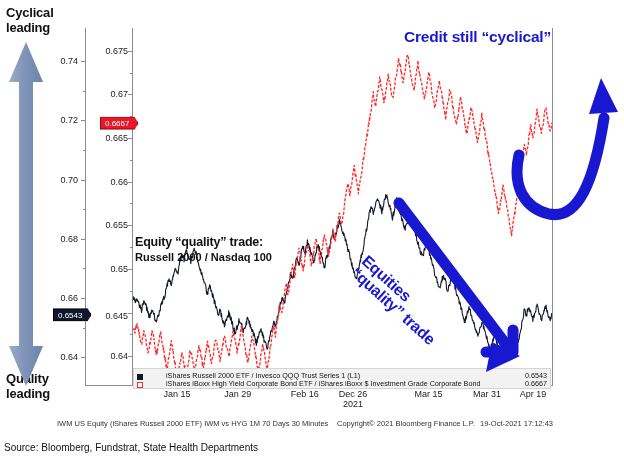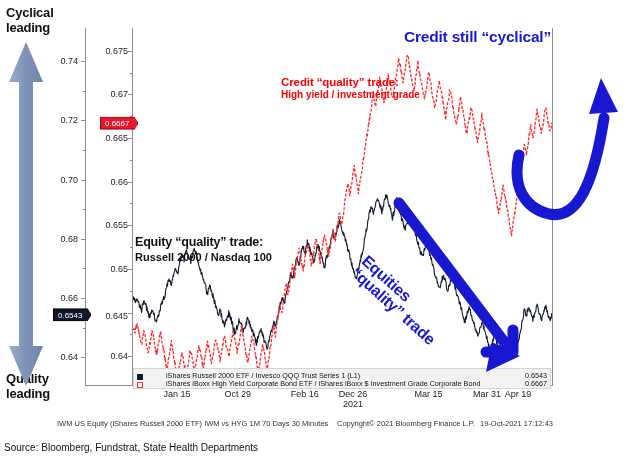--- a/index.html
+++ b/index.html
@@ -255,24 +255,20 @@
     <div class="badge" id="badge-red" style="top: 95.1418px;">0.6667</div>
     <div class="badge" id="badge-black" style="top: 286.843px;">0.6543</div>
 
     <div id="plot">
       <svg id="plot-svg" width="419" height="357" viewBox="0 0 419 357">
           <path d="M0.00 268.07 L0.43 271.56 L0.85 269.48 L1.28 270.16 L1.70 272.36 L2.13 274.20 L2.55 274.56 L2.98 271.14 L3.40 272.60 L3.83 270.86 L4.25 272.82 L4.68 272.10 L5.10 273.98 L5.53 273.53 L5.96 274.80 L6.38 279.45 L6.81 278.91 L7.23 276.95 L7.66 280.78 L8.08 279.86 L8.51 284.40 L8.93 281.94 L9.36 275.78 L9.78 275.84 L10.21 276.72 L10.63 273.22 L11.06 272.62 L11.49 275.18 L11.91 274.78 L12.34 276.78 L12.76 275.81 L13.19 275.82 L13.61 282.58 L14.04 279.03 L14.46 282.48 L14.89 284.85 L15.31 283.56 L15.74 288.80 L16.16 289.76 L16.59 286.17 L17.02 289.79 L17.44 285.42 L17.87 284.84 L18.29 285.37 L18.72 281.93 L19.14 283.14 L19.57 282.61 L19.99 283.26 L20.42 285.84 L20.84 286.39 L21.27 285.33 L21.69 291.51 L22.12 292.95 L22.55 292.00 L22.97 292.49 L23.40 293.87 L23.82 292.47 L24.25 289.63 L24.67 287.88 L25.10 287.08 L25.52 288.38 L25.95 287.21 L26.37 282.83 L26.80 282.96 L27.22 282.85 L27.65 277.03 L28.08 275.33 L28.50 276.34 L28.93 273.42 L29.35 276.05 L29.78 272.12 L30.20 270.61 L30.63 268.27 L31.05 271.69 L31.48 269.86 L31.90 269.60 L32.33 266.70 L32.75 260.94 L33.18 260.54 L33.61 259.15 L34.03 255.67 L34.46 258.22 L34.88 252.81 L35.31 252.20 L35.73 253.32 L36.16 250.88 L36.58 253.52 L37.01 252.64 L37.43 253.21 L37.86 256.93 L38.28 257.52 L38.71 255.58 L39.14 251.70 L39.56 251.61 L39.99 247.54 L40.41 248.46 L40.84 245.56 L41.26 244.22 L41.69 242.72 L42.11 240.34 L42.54 241.23 L42.96 241.42 L43.39 243.83 L43.81 243.54 L44.24 245.14 L44.66 244.18 L45.09 246.05 L45.52 240.74 L45.94 238.27 L46.37 236.58 L46.79 231.75 L47.22 233.11 L47.64 228.63 L48.07 231.43 L48.49 225.95 L48.92 227.62 L49.34 229.65 L49.77 228.91 L50.19 227.66 L50.62 227.79 L51.05 233.84 L51.47 228.67 L51.90 225.83 L52.32 225.11 L52.75 223.09 L53.17 221.81 L53.60 221.77 L54.02 225.53 L54.45 225.32 L54.87 227.06 L55.30 230.22 L55.72 228.20 L56.15 231.13 L56.58 230.74 L57.00 231.47 L57.43 231.73 L57.85 235.64 L58.28 230.28 L58.70 228.20 L59.13 229.90 L59.55 229.64 L59.98 223.71 L60.40 222.76 L60.83 221.51 L61.25 220.24 L61.68 222.76 L62.11 223.13 L62.53 226.16 L62.96 223.40 L63.38 224.46 L63.81 227.46 L64.23 230.29 L64.66 233.96 L65.08 233.78 L65.51 235.70 L65.93 238.10 L66.36 239.37 L66.78 240.92 L67.21 242.98 L67.64 241.12 L68.06 245.73 L68.49 246.44 L68.91 244.46 L69.34 247.96 L69.76 248.92 L70.19 252.04 L70.61 251.48 L71.04 254.74 L71.46 254.80 L71.89 254.80 L72.31 256.26 L72.74 256.97 L73.17 261.46 L73.59 265.62 L74.02 263.90 L74.44 266.50 L74.87 266.21 L75.29 260.89 L75.72 260.11 L76.14 260.63 L76.57 256.77 L76.99 257.21 L77.42 258.76 L77.84 262.88 L78.27 262.15 L78.70 263.27 L79.12 266.79 L79.55 269.54 L79.97 265.74 L80.40 269.25 L80.82 270.21 L81.25 275.44 L81.67 272.06 L82.10 273.97 L82.52 279.06 L82.95 279.56 L83.37 278.47 L83.80 280.99 L84.23 281.85 L84.65 286.24 L85.08 286.14 L85.50 287.54 L85.93 286.35 L86.35 284.22 L86.78 280.93 L87.20 282.33 L87.63 282.02 L88.05 288.49 L88.48 285.47 L88.90 290.12 L89.33 292.38 L89.76 294.36 L90.18 295.20 L90.61 292.87 L91.03 294.45 L91.46 298.83 L91.88 297.47 L92.31 294.18 L92.73 292.29 L93.16 291.28 L93.58 292.53 L94.01 290.18 L94.43 287.89 L94.86 288.79 L95.29 289.03 L95.71 282.67 L96.14 289.07 L96.56 284.81 L96.99 287.66 L97.41 291.87 L97.84 289.38 L98.26 289.38 L98.69 295.91 L99.11 293.23 L99.54 294.14 L99.96 300.53 L100.39 301.79 L100.82 303.53 L101.24 299.83 L101.67 306.23 L102.09 305.07 L102.52 305.60 L102.94 302.59 L103.37 300.35 L103.79 297.60 L104.22 301.48 L104.64 297.98 L105.07 297.46 L105.49 296.18 L105.92 290.52 L106.35 293.54 L106.77 294.57 L107.20 295.08 L107.62 294.78 L108.05 295.09 L108.47 296.62 L108.90 295.68 L109.32 302.52 L109.75 301.13 L110.17 304.85 L110.60 301.13 L111.02 300.29 L111.45 299.75 L111.88 300.60 L112.30 299.54 L112.73 298.21 L113.15 293.83 L113.58 296.75 L114.00 290.31 L114.43 289.31 L114.85 290.14 L115.28 291.97 L115.70 292.14 L116.13 295.99 L116.55 293.04 L116.98 298.80 L117.41 296.58 L117.83 300.47 L118.26 299.55 L118.68 303.02 L119.11 303.44 L119.53 301.62 L119.96 302.69 L120.38 308.00 L120.81 305.01 L121.23 305.86 L121.66 308.32 L122.08 309.89 L122.51 314.58 L122.94 311.03 L123.36 317.56 L123.79 312.08 L124.21 314.82 L124.64 308.45 L125.06 310.49 L125.49 308.79 L125.91 306.75 L126.34 303.92 L126.76 304.59 L127.19 302.96 L127.61 301.97 L128.04 300.63 L128.46 304.16 L128.89 303.44 L129.32 307.43 L129.74 305.01 L130.17 309.37 L130.59 307.77 L131.02 314.27 L131.44 312.70 L131.87 312.91 L132.29 314.32 L132.72 314.22 L133.14 316.20 L133.57 319.66 L133.99 321.17 L134.42 320.93 L134.85 319.12 L135.27 314.78 L135.70 312.46 L136.12 313.46 L136.55 310.20 L136.97 307.95 L137.40 306.46 L137.82 302.48 L138.25 303.16 L138.67 303.33 L139.10 300.73 L139.52 298.32 L139.95 298.07 L140.38 295.68 L140.80 292.97 L141.23 293.92 L141.65 296.10 L142.08 299.27 L142.50 296.54 L142.93 297.43 L143.35 293.67 L143.78 294.22 L144.20 288.64 L144.63 288.83 L145.05 288.57 L145.48 285.10 L145.91 284.53 L146.33 278.19 L146.76 280.16 L147.18 274.23 L147.61 275.89 L148.03 275.37 L148.46 272.73 L148.88 269.81 L149.31 272.02 L149.73 269.50 L150.16 272.88 L150.58 272.18 L151.01 274.93 L151.44 274.32 L151.86 275.10 L152.29 269.96 L152.71 266.79 L153.14 266.53 L153.56 263.21 L153.99 263.53 L154.41 259.44 L154.84 261.00 L155.26 255.81 L155.69 253.77 L156.11 254.30 L156.54 252.39 L156.97 250.55 L157.39 244.48 L157.82 245.54 L158.24 249.72 L158.67 247.62 L159.09 248.33 L159.52 250.11 L159.94 250.04 L160.37 249.02 L160.79 242.35 L161.22 240.99 L161.64 240.33 L162.07 238.48 L162.50 237.04 L162.92 232.09 L163.35 230.44 L163.77 230.01 L164.20 229.33 L164.62 233.74 L165.05 233.19 L165.47 235.46 L165.90 237.46 L166.32 236.75 L166.75 235.22 L167.17 228.21 L167.60 230.19 L168.03 225.96 L168.45 222.04 L168.88 220.76 L169.30 219.56 L169.73 218.23 L170.15 220.98 L170.58 218.33 L171.00 223.39 L171.43 223.99 L171.85 224.57 L172.28 226.76 L172.70 221.05 L173.13 217.90 L173.56 217.48 L173.98 217.83 L174.41 211.73 L174.83 216.88 L175.26 215.77 L175.68 215.60 L176.11 217.21 L176.53 221.49 L176.96 219.23 L177.38 221.99 L177.81 226.50 L178.23 224.56 L178.66 225.57 L179.09 227.21 L179.51 228.67 L179.94 230.72 L180.36 234.29 L180.79 234.81 L181.21 232.74 L181.64 232.62 L182.06 226.96 L182.49 227.76 L182.91 224.70 L183.34 224.98 L183.76 219.33 L184.19 218.24 L184.62 219.39 L185.04 216.49 L185.47 217.38 L185.89 220.85 L186.32 218.52 L186.74 223.34 L187.17 223.03 L187.59 226.99 L188.02 226.39 L188.44 228.24 L188.87 229.37 L189.29 229.14 L189.72 233.61 L190.15 235.47 L190.57 235.08 L191.00 239.55 L191.42 238.01 L191.85 239.85 L192.27 237.04 L192.70 230.73 L193.12 229.24 L193.55 227.55 L193.97 230.05 L194.40 227.15 L194.82 228.18 L195.25 223.94 L195.68 222.83 L196.10 218.89 L196.53 220.71 L196.95 217.08 L197.38 215.98 L197.80 211.51 L198.23 209.92 L198.65 210.56 L199.08 207.23 L199.50 207.27 L199.93 202.10 L200.35 207.40 L200.78 209.78 L201.21 211.08 L201.63 211.31 L202.06 208.36 L202.48 206.17 L202.91 204.74 L203.33 206.16 L203.76 203.43 L204.18 197.78 L204.61 196.77 L205.03 200.03 L205.46 198.35 L205.88 196.64 L206.31 191.30 L206.74 195.27 L207.16 195.55 L207.59 194.69 L208.01 198.49 L208.44 199.29 L208.86 202.80 L209.29 203.65 L209.71 205.74 L210.14 204.05 L210.56 207.47 L210.99 205.42 L211.41 208.20 L211.84 208.41 L212.26 213.02 L212.69 211.11 L213.12 212.68 L213.54 216.86 L213.97 215.97 L214.39 219.07 L214.82 223.40 L215.24 223.47 L215.67 221.46 L216.09 223.97 L216.52 224.45 L216.94 230.56 L217.37 231.49 L217.79 230.76 L218.22 234.45 L218.65 237.83 L219.07 235.04 L219.50 240.79 L219.92 239.92 L220.35 240.55 L220.77 244.67 L221.20 243.42 L221.62 245.08 L222.05 249.02 L222.47 249.78 L222.90 249.22 L223.32 250.69 L223.75 250.62 L224.18 247.16 L224.60 245.92 L225.03 240.75 L225.45 242.13 L225.88 240.52 L226.30 237.36 L226.73 235.23 L227.15 231.98 L227.58 233.60 L228.00 226.98 L228.43 229.49 L228.85 225.31 L229.28 226.49 L229.71 223.72 L230.13 222.64 L230.56 219.74 L230.98 217.17 L231.41 210.45 L231.83 210.18 L232.26 207.24 L232.68 206.48 L233.11 200.95 L233.53 203.21 L233.96 201.02 L234.38 197.84 L234.81 192.72 L235.24 191.47 L235.66 191.00 L236.09 184.54 L236.51 183.20 L236.94 181.54 L237.36 184.25 L237.79 179.04 L238.21 178.76 L238.64 180.35 L239.06 179.99 L239.49 180.23 L239.91 184.10 L240.34 186.42 L240.77 183.10 L241.19 182.68 L241.62 180.15 L242.04 179.61 L242.47 176.71 L242.89 174.34 L243.32 172.90 L243.74 172.92 L244.17 171.40 L244.59 170.86 L245.02 172.75 L245.44 172.32 L245.87 173.30 L246.30 175.14 L246.72 176.85 L247.15 180.19 L247.57 177.12 L248.00 178.87 L248.42 183.71 L248.85 186.00 L249.27 179.81 L249.70 182.22 L250.12 178.32 L250.55 178.52 L250.97 173.89 L251.40 170.96 L251.83 171.41 L252.25 171.22 L252.68 166.45 L253.10 169.16 L253.53 169.75 L253.95 167.01 L254.38 170.02 L254.80 171.83 L255.23 175.01 L255.65 175.92 L256.08 178.74 L256.50 178.00 L256.93 177.36 L257.36 181.41 L257.78 180.22 L258.21 185.04 L258.63 185.33 L259.06 189.91 L259.48 192.09 L259.91 188.42 L260.33 183.72 L260.76 187.42 L261.18 184.33 L261.61 182.71 L262.03 177.63 L262.46 179.17 L262.89 177.97 L263.31 173.43 L263.74 169.52 L264.16 175.50 L264.59 174.49 L265.01 179.08 L265.44 180.61 L265.86 177.28 L266.29 183.29 L266.71 185.19 L267.14 182.66 L267.56 186.79 L267.99 185.42 L268.42 190.71 L268.84 192.86 L269.27 190.74 L269.69 192.19 L270.12 194.36 L270.54 198.18 L270.97 198.86 L271.39 200.85 L271.82 197.75 L272.24 202.29 L272.67 197.40 L273.09 196.93 L273.52 195.57 L273.95 195.91 L274.37 195.64 L274.80 191.72 L275.22 190.12 L275.65 186.60 L276.07 184.57 L276.50 184.10 L276.92 185.36 L277.35 187.90 L277.77 187.62 L278.20 191.04 L278.62 188.46 L279.05 192.30 L279.48 194.70 L279.90 194.70 L280.33 194.82 L280.75 201.24 L281.18 200.07 L281.60 201.05 L282.03 201.22 L282.45 207.56 L282.88 207.81 L283.30 206.62 L283.73 212.47 L284.15 213.38 L284.58 215.73 L285.01 216.48 L285.43 214.22 L285.86 219.59 L286.28 220.28 L286.71 219.91 L287.13 223.91 L287.56 226.54 L287.98 223.69 L288.41 224.29 L288.83 227.09 L289.26 227.29 L289.68 226.65 L290.11 226.30 L290.54 227.65 L290.96 222.02 L291.39 220.58 L291.81 222.08 L292.24 219.14 L292.66 215.63 L293.09 215.71 L293.51 212.38 L293.94 213.83 L294.36 217.69 L294.79 217.46 L295.21 220.02 L295.64 221.61 L296.06 221.53 L296.49 227.39 L296.92 226.32 L297.34 227.40 L297.77 231.15 L298.19 229.69 L298.62 231.96 L299.04 234.85 L299.47 237.49 L299.89 236.47 L300.32 238.06 L300.74 239.55 L301.17 242.77 L301.59 247.16 L302.02 248.04 L302.45 248.90 L302.87 249.66 L303.30 249.01 L303.72 249.97 L304.15 254.60 L304.57 253.83 L305.00 256.36 L305.42 258.81 L305.85 258.94 L306.27 258.92 L306.70 258.78 L307.12 259.87 L307.55 258.38 L307.98 254.91 L308.40 252.83 L308.83 254.05 L309.25 248.40 L309.68 252.03 L310.10 248.25 L310.53 247.43 L310.95 249.72 L311.38 251.72 L311.80 251.21 L312.23 250.25 L312.65 252.79 L313.08 253.59 L313.51 260.28 L313.93 262.15 L314.36 263.27 L314.78 263.13 L315.21 262.41 L315.63 257.55 L316.06 258.04 L316.48 256.61 L316.91 257.60 L317.33 253.65 L317.76 250.18 L318.18 252.96 L318.61 247.28 L319.04 248.71 L319.46 250.83 L319.89 248.44 L320.31 250.65 L320.74 252.20 L321.16 254.21 L321.59 256.48 L322.01 261.28 L322.44 258.12 L322.86 261.99 L323.29 265.43 L323.71 267.58 L324.14 266.86 L324.57 267.73 L324.99 268.55 L325.42 269.54 L325.84 271.64 L326.27 276.06 L326.69 273.85 L327.12 274.63 L327.54 276.48 L327.97 281.52 L328.39 279.64 L328.82 280.74 L329.24 285.39 L329.67 286.87 L330.10 288.45 L330.52 290.83 L330.95 290.76 L331.37 294.61 L331.80 290.93 L332.22 294.52 L332.65 288.64 L333.07 291.15 L333.50 289.32 L333.92 286.08 L334.35 282.98 L334.77 284.87 L335.20 283.95 L335.63 280.48 L336.05 278.65 L336.48 281.66 L336.90 281.36 L337.33 281.16 L337.75 286.86 L338.18 287.74 L338.60 287.34 L339.03 290.39 L339.45 292.32 L339.88 292.23 L340.30 294.22 L340.73 295.63 L341.16 294.36 L341.58 298.19 L342.01 300.17 L342.43 302.23 L342.86 301.42 L343.28 304.34 L343.71 303.22 L344.13 304.51 L344.56 307.14 L344.98 308.21 L345.41 305.61 L345.83 305.16 L346.26 304.96 L346.69 300.70 L347.11 299.11 L347.54 299.15 L347.96 299.21 L348.39 297.43 L348.81 294.66 L349.24 294.60 L349.66 294.95 L350.09 295.86 L350.51 300.64 L350.94 297.96 L351.36 302.25 L351.79 302.60 L352.22 303.87 L352.64 305.91 L353.07 307.74 L353.49 310.79 L353.92 308.33 L354.34 311.69 L354.77 314.60 L355.19 314.81 L355.62 318.08 L356.04 316.81 L356.47 319.77 L356.89 319.27 L357.32 320.93 L357.75 322.78 L358.17 316.40 L358.60 317.80 L359.02 315.78 L359.45 313.80 L359.87 311.15 L360.30 313.13 L360.72 309.17 L361.15 305.85 L361.57 307.86 L362.00 306.92 L362.42 308.60 L362.85 309.97 L363.28 312.31 L363.70 315.92 L364.13 313.94 L364.55 317.62 L364.98 319.76 L365.40 317.25 L365.83 319.66 L366.25 320.69 L366.68 319.12 L367.10 316.56 L367.53 316.04 L367.95 312.25 L368.38 313.34 L368.81 313.41 L369.23 309.19 L369.66 311.46 L370.08 307.67 L370.51 308.10 L370.93 308.44 L371.36 311.52 L371.78 313.06 L372.21 316.33 L372.63 318.73 L373.06 316.39 L373.48 320.43 L373.91 322.04 L374.34 321.69 L374.76 322.52 L375.19 321.51 L375.61 315.06 L376.04 317.92 L376.46 316.86 L376.89 313.26 L377.31 310.67 L377.74 310.91 L378.16 309.93 L378.59 310.37 L379.01 307.38 L379.44 311.64 L379.86 311.69 L380.29 312.85 L380.72 313.03 L381.14 316.56 L381.57 317.00 L381.99 320.69 L382.42 318.12 L382.84 317.70 L383.27 318.10 L383.69 315.18 L384.12 315.70 L384.54 313.68 L384.97 311.85 L385.39 313.85 L385.82 310.98 L386.25 311.05 L386.67 305.90 L387.10 305.21 L387.52 302.79 L387.95 301.35 L388.37 301.03 L388.80 294.18 L389.22 292.28 L389.65 292.13 L390.07 290.70 L390.50 288.72 L390.92 282.03 L391.35 280.77 L391.78 281.48 L392.20 282.38 L392.63 286.58 L393.05 288.23 L393.48 286.00 L393.90 288.00 L394.33 280.82 L394.75 283.52 L395.18 281.62 L395.60 280.01 L396.03 279.91 L396.45 281.45 L396.88 283.94 L397.31 282.25 L397.73 283.44 L398.16 286.25 L398.58 287.37 L399.01 288.83 L399.43 288.60 L399.86 293.53 L400.28 288.48 L400.71 287.06 L401.13 289.51 L401.56 285.60 L401.98 285.14 L402.41 283.77 L402.84 283.45 L403.26 278.71 L403.69 278.22 L404.11 276.06 L404.54 277.76 L404.96 279.11 L405.39 281.56 L405.81 284.79 L406.24 286.40 L406.66 285.72 L407.09 286.58 L407.51 287.66 L407.94 291.16 L408.37 292.06 L408.79 292.64 L409.22 287.78 L409.64 286.70 L410.07 286.07 L410.49 286.00 L410.92 282.18 L411.34 282.99 L411.77 278.72 L412.19 278.78 L412.62 280.69 L413.04 276.96 L413.47 280.73 L413.90 283.84 L414.32 282.46 L414.75 285.80 L415.17 288.71 L415.60 289.40 L416.02 288.49 L416.45 290.43 L416.87 291.52 L417.30 292.70 L417.72 289.08 L418.15 290.80 L418.57 285.56 L419.00 286.84" fill="none" stroke="#12182b" stroke-width="1.1" stroke-linejoin="round"></path>
           <path d="M0.00 301.35 L0.43 301.63 L0.85 300.87 L1.28 300.87 L1.70 304.95 L2.13 304.90 L2.55 299.62 L2.98 297.40 L3.40 299.83 L3.83 296.81 L4.25 295.71 L4.68 297.19 L5.10 301.26 L5.53 300.56 L5.96 306.22 L6.38 304.64 L6.81 309.26 L7.23 311.83 L7.66 314.11 L8.08 315.14 L8.51 316.07 L8.93 316.18 L9.36 309.61 L9.78 309.77 L10.21 307.99 L10.63 302.72 L11.06 303.03 L11.49 305.70 L11.91 306.40 L12.34 308.38 L12.76 309.66 L13.19 314.40 L13.61 319.32 L14.04 319.98 L14.46 320.98 L14.89 324.86 L15.31 324.48 L15.74 322.20 L16.16 321.35 L16.59 314.55 L17.02 316.91 L17.44 314.49 L17.87 310.85 L18.29 309.76 L18.72 303.10 L19.14 302.89 L19.57 305.97 L19.99 306.73 L20.42 306.43 L20.84 311.52 L21.27 310.92 L21.69 317.29 L22.12 319.47 L22.55 323.62 L22.97 321.87 L23.40 327.39 L23.82 322.08 L24.25 325.04 L24.67 321.53 L25.10 317.37 L25.52 314.25 L25.95 314.25 L26.37 309.88 L26.80 305.79 L27.22 307.01 L27.65 303.23 L28.08 306.88 L28.50 309.94 L28.93 314.61 L29.35 317.06 L29.78 317.26 L30.20 321.77 L30.63 320.02 L31.05 322.58 L31.48 330.21 L31.90 331.97 L32.33 329.73 L32.75 334.91 L33.18 339.06 L33.61 336.83 L34.03 340.86 L34.46 339.79 L34.88 335.97 L35.31 330.96 L35.73 330.09 L36.16 327.50 L36.58 325.75 L37.01 321.62 L37.43 320.13 L37.86 314.44 L38.28 312.57 L38.71 316.58 L39.14 317.17 L39.56 322.16 L39.99 321.29 L40.41 325.35 L40.84 331.39 L41.26 331.89 L41.69 335.10 L42.11 333.85 L42.54 340.40 L42.96 342.70 L43.39 342.40 L43.81 347.06 L44.24 349.03 L44.66 352.15 L45.09 345.82 L45.52 346.77 L45.94 340.61 L46.37 337.35 L46.79 334.99 L47.22 335.94 L47.64 332.97 L48.07 329.71 L48.49 326.69 L48.92 324.59 L49.34 327.88 L49.77 327.47 L50.19 329.99 L50.62 333.94 L51.05 337.11 L51.47 340.20 L51.90 337.35 L52.32 341.38 L52.75 342.45 L53.17 348.78 L53.60 343.43 L54.02 339.82 L54.45 339.71 L54.87 338.27 L55.30 335.46 L55.72 333.12 L56.15 330.07 L56.58 324.12 L57.00 322.31 L57.43 324.02 L57.85 325.47 L58.28 327.52 L58.70 325.48 L59.13 330.33 L59.55 330.90 L59.98 333.41 L60.40 337.98 L60.83 338.44 L61.25 341.65 L61.68 346.35 L62.11 340.01 L62.53 340.74 L62.96 334.82 L63.38 332.23 L63.81 330.95 L64.23 330.17 L64.66 327.18 L65.08 320.70 L65.51 319.87 L65.93 317.63 L66.36 322.24 L66.78 321.24 L67.21 321.46 L67.64 324.19 L68.06 329.40 L68.49 328.59 L68.91 330.29 L69.34 338.09 L69.76 335.45 L70.19 338.35 L70.61 339.49 L71.04 336.75 L71.46 333.08 L71.89 327.79 L72.31 328.62 L72.74 325.47 L73.17 320.30 L73.59 321.57 L74.02 315.81 L74.44 313.04 L74.87 317.23 L75.29 320.06 L75.72 317.95 L76.14 320.42 L76.57 324.08 L76.99 324.35 L77.42 328.59 L77.84 332.33 L78.27 335.61 L78.70 334.17 L79.12 332.51 L79.55 328.62 L79.97 328.48 L80.40 327.03 L80.82 322.14 L81.25 317.75 L81.67 316.25 L82.10 313.00 L82.52 312.26 L82.95 312.44 L83.37 313.53 L83.80 315.09 L84.23 317.60 L84.65 320.04 L85.08 322.00 L85.50 324.06 L85.93 323.29 L86.35 328.81 L86.78 331.36 L87.20 333.69 L87.63 328.45 L88.05 325.91 L88.48 326.05 L88.90 321.28 L89.33 319.74 L89.76 314.79 L90.18 316.58 L90.61 310.37 L91.03 309.53 L91.46 308.25 L91.88 309.95 L92.31 309.81 L92.73 315.44 L93.16 318.20 L93.58 320.06 L94.01 319.83 L94.43 321.50 L94.86 322.15 L95.29 324.03 L95.71 327.28 L96.14 328.56 L96.56 326.07 L96.99 319.58 L97.41 318.70 L97.84 314.88 L98.26 312.84 L98.69 311.54 L99.11 308.83 L99.54 307.27 L99.96 302.93 L100.39 303.79 L100.82 308.46 L101.24 309.19 L101.67 310.32 L102.09 311.84 L102.52 312.63 L102.94 317.74 L103.37 318.99 L103.79 323.01 L104.22 325.20 L104.64 321.06 L105.07 318.66 L105.49 314.79 L105.92 316.74 L106.35 314.38 L106.77 311.06 L107.20 308.12 L107.62 304.20 L108.05 298.72 L108.47 298.70 L108.90 302.23 L109.32 301.96 L109.75 306.82 L110.17 307.45 L110.60 311.48 L111.02 313.02 L111.45 315.47 L111.88 317.79 L112.30 320.43 L112.73 325.44 L113.15 327.80 L113.58 327.02 L114.00 328.59 L114.43 334.92 L114.85 334.85 L115.28 329.59 L115.70 331.02 L116.13 326.51 L116.55 322.09 L116.98 321.09 L117.41 317.84 L117.83 314.14 L118.26 314.11 L118.68 308.05 L119.11 310.09 L119.53 311.96 L119.96 312.19 L120.38 312.56 L120.81 314.36 L121.23 317.88 L121.66 321.74 L122.08 323.06 L122.51 329.33 L122.94 327.13 L123.36 330.54 L123.79 335.86 L124.21 338.92 L124.64 338.95 L125.06 342.38 L125.49 346.16 L125.91 339.12 L126.34 339.14 L126.76 337.07 L127.19 332.22 L127.61 329.34 L128.04 325.62 L128.46 324.89 L128.89 322.61 L129.32 317.73 L129.74 315.77 L130.17 320.65 L130.59 319.90 L131.02 323.60 L131.44 323.56 L131.87 328.68 L132.29 331.15 L132.72 333.30 L133.14 337.80 L133.57 338.91 L133.99 339.22 L134.42 340.74 L134.85 335.22 L135.27 332.76 L135.70 332.85 L136.12 329.12 L136.55 325.28 L136.97 319.31 L137.40 317.49 L137.82 318.17 L138.25 313.71 L138.67 308.92 L139.10 307.72 L139.52 301.41 L139.95 302.02 L140.38 299.01 L140.80 301.53 L141.23 300.63 L141.65 303.31 L142.08 307.88 L142.50 309.19 L142.93 303.54 L143.35 298.70 L143.78 298.04 L144.20 292.28 L144.63 292.16 L145.05 290.43 L145.48 286.22 L145.91 283.55 L146.33 276.79 L146.76 278.28 L147.18 279.75 L147.61 281.94 L148.03 283.77 L148.46 283.79 L148.88 284.56 L149.31 281.18 L149.73 280.60 L150.16 275.12 L150.58 272.62 L151.01 272.11 L151.44 265.59 L151.86 262.51 L152.29 260.05 L152.71 260.08 L153.14 255.12 L153.56 256.23 L153.99 259.36 L154.41 263.43 L154.84 266.79 L155.26 265.42 L155.69 265.00 L156.11 259.15 L156.54 258.43 L156.97 253.63 L157.39 251.99 L157.82 245.63 L158.24 244.72 L158.67 241.35 L159.09 240.27 L159.52 236.15 L159.94 238.36 L160.37 242.15 L160.79 241.53 L161.22 242.61 L161.64 249.54 L162.07 247.01 L162.50 241.95 L162.92 237.52 L163.35 235.85 L163.77 236.66 L164.20 232.00 L164.62 226.55 L165.05 225.36 L165.47 223.42 L165.90 220.04 L166.32 222.20 L166.75 222.43 L167.17 224.61 L167.60 226.64 L168.03 232.68 L168.45 231.91 L168.88 236.96 L169.30 239.44 L169.73 237.84 L170.15 242.85 L170.58 237.57 L171.00 239.07 L171.43 236.24 L171.85 228.66 L172.28 227.74 L172.70 226.50 L173.13 224.93 L173.56 223.03 L173.98 219.80 L174.41 217.14 L174.83 217.08 L175.26 218.47 L175.68 222.46 L176.11 222.35 L176.53 223.80 L176.96 226.74 L177.38 232.71 L177.81 230.44 L178.23 237.77 L178.66 234.73 L179.09 235.31 L179.51 231.69 L179.94 231.19 L180.36 225.24 L180.79 226.25 L181.21 217.83 L181.64 216.62 L182.06 215.42 L182.49 211.30 L182.91 212.32 L183.34 210.45 L183.76 215.67 L184.19 218.36 L184.62 219.30 L185.04 220.80 L185.47 221.53 L185.89 225.28 L186.32 231.73 L186.74 228.63 L187.17 236.47 L187.59 230.69 L188.02 228.87 L188.44 227.10 L188.87 221.30 L189.29 221.06 L189.72 218.12 L190.15 212.30 L190.57 213.78 L191.00 208.05 L191.42 206.98 L191.85 210.59 L192.27 210.65 L192.70 210.94 L193.12 215.87 L193.55 215.71 L193.97 217.89 L194.40 224.14 L194.82 220.96 L195.25 224.62 L195.68 228.24 L196.10 224.78 L196.53 222.90 L196.95 221.72 L197.38 218.61 L197.80 217.16 L198.23 209.31 L198.65 208.80 L199.08 208.40 L199.50 204.76 L199.93 201.22 L200.35 202.94 L200.78 204.67 L201.21 206.07 L201.63 211.79 L202.06 213.19 L202.48 212.58 L202.91 207.88 L203.33 204.61 L203.76 203.33 L204.18 196.94 L204.61 196.87 L205.03 194.35 L205.46 189.67 L205.88 186.04 L206.31 185.17 L206.74 185.52 L207.16 188.36 L207.59 193.44 L208.01 196.03 L208.44 196.34 L208.86 194.86 L209.29 193.87 L209.71 189.50 L210.14 188.15 L210.56 186.00 L210.99 182.04 L211.41 176.63 L211.84 172.97 L212.26 169.80 L212.69 168.75 L213.12 164.25 L213.54 161.76 L213.97 159.89 L214.39 157.45 L214.82 155.62 L215.24 157.81 L215.67 158.77 L216.09 161.09 L216.52 166.76 L216.94 167.72 L217.37 164.29 L217.79 159.83 L218.22 157.90 L218.65 157.40 L219.07 153.04 L219.50 149.83 L219.92 145.37 L220.35 143.03 L220.77 140.86 L221.20 137.33 L221.62 140.53 L222.05 146.41 L222.47 148.51 L222.90 146.70 L223.32 152.16 L223.75 153.30 L224.18 157.24 L224.60 157.26 L225.03 163.56 L225.45 165.78 L225.88 160.14 L226.30 156.77 L226.73 157.34 L227.15 152.28 L227.58 150.14 L228.00 148.39 L228.43 146.02 L228.85 143.84 L229.28 140.84 L229.71 133.44 L230.13 130.86 L230.56 132.66 L230.98 128.54 L231.41 126.21 L231.83 119.86 L232.26 119.46 L232.68 116.08 L233.11 111.52 L233.53 110.28 L233.96 105.82 L234.38 107.94 L234.81 103.07 L235.24 98.44 L235.66 94.32 L236.09 95.86 L236.51 88.74 L236.94 90.78 L237.36 85.76 L237.79 83.30 L238.21 82.70 L238.64 77.98 L239.06 72.56 L239.49 69.62 L239.91 68.58 L240.34 63.76 L240.77 71.46 L241.19 72.61 L241.62 72.05 L242.04 76.72 L242.47 78.49 L242.89 77.48 L243.32 71.96 L243.74 70.83 L244.17 65.36 L244.59 63.39 L245.02 62.69 L245.44 61.81 L245.87 54.56 L246.30 54.44 L246.72 48.98 L247.15 50.32 L247.57 55.38 L248.00 59.33 L248.42 60.52 L248.85 61.12 L249.27 63.60 L249.70 65.59 L250.12 68.35 L250.55 73.87 L250.97 74.72 L251.40 69.94 L251.83 72.19 L252.25 68.49 L252.68 64.17 L253.10 61.60 L253.53 59.93 L253.95 53.18 L254.38 53.13 L254.80 50.25 L255.23 45.96 L255.65 50.01 L256.08 53.56 L256.50 52.72 L256.93 55.33 L257.36 56.86 L257.78 61.62 L258.21 64.46 L258.63 66.95 L259.06 66.66 L259.48 69.01 L259.91 69.22 L260.33 68.74 L260.76 62.58 L261.18 61.68 L261.61 59.32 L262.03 55.86 L262.46 49.94 L262.89 48.64 L263.31 48.54 L263.74 45.94 L264.16 41.88 L264.59 39.79 L265.01 37.01 L265.44 30.17 L265.86 32.30 L266.29 33.33 L266.71 36.87 L267.14 38.18 L267.56 36.81 L267.99 43.87 L268.42 42.97 L268.84 47.36 L269.27 51.08 L269.69 53.64 L270.12 54.68 L270.54 53.78 L270.97 48.23 L271.39 45.29 L271.82 44.86 L272.24 42.11 L272.67 37.85 L273.09 34.79 L273.52 31.86 L273.95 28.01 L274.37 28.04 L274.80 27.01 L275.22 28.69 L275.65 31.64 L276.07 37.74 L276.50 37.56 L276.92 41.55 L277.35 44.46 L277.77 47.21 L278.20 49.02 L278.62 50.79 L279.05 55.51 L279.48 56.18 L279.90 57.90 L280.33 58.89 L280.75 60.83 L281.18 62.50 L281.60 56.86 L282.03 57.13 L282.45 49.79 L282.88 47.08 L283.30 46.56 L283.73 41.29 L284.15 42.00 L284.58 36.16 L285.01 32.50 L285.43 39.81 L285.86 41.87 L286.28 44.99 L286.71 44.20 L287.13 49.73 L287.56 51.26 L287.98 52.43 L288.41 53.50 L288.83 56.04 L289.26 59.10 L289.68 62.60 L290.11 64.58 L290.54 66.95 L290.96 67.46 L291.39 70.85 L291.81 68.99 L292.24 65.47 L292.66 65.82 L293.09 60.74 L293.51 60.40 L293.94 56.61 L294.36 53.16 L294.79 50.54 L295.21 49.00 L295.64 44.14 L296.06 45.56 L296.49 46.60 L296.92 51.51 L297.34 53.57 L297.77 53.87 L298.19 57.12 L298.62 63.57 L299.04 65.29 L299.47 67.24 L299.89 70.16 L300.32 71.41 L300.74 72.39 L301.17 75.50 L301.59 79.62 L302.02 79.94 L302.45 75.55 L302.87 73.95 L303.30 73.14 L303.72 67.64 L304.15 65.43 L304.57 61.52 L305.00 60.00 L305.42 58.07 L305.85 57.43 L306.27 52.68 L306.70 56.14 L307.12 57.56 L307.55 62.09 L307.98 62.48 L308.40 63.64 L308.83 64.24 L309.25 71.36 L309.68 69.46 L310.10 76.81 L310.53 75.18 L310.95 81.89 L311.38 82.45 L311.80 86.68 L312.23 84.93 L312.65 91.84 L313.08 87.01 L313.51 80.66 L313.93 80.48 L314.36 77.29 L314.78 73.62 L315.21 73.05 L315.63 71.66 L316.06 68.77 L316.48 61.54 L316.91 62.77 L317.33 62.68 L317.76 64.64 L318.18 67.65 L318.61 68.10 L319.04 71.20 L319.46 77.07 L319.89 80.63 L320.31 79.23 L320.74 84.59 L321.16 87.68 L321.59 88.17 L322.01 90.69 L322.44 91.18 L322.86 93.59 L323.29 96.46 L323.71 94.01 L324.14 92.28 L324.57 87.83 L324.99 88.60 L325.42 86.15 L325.84 79.57 L326.27 80.76 L326.69 74.38 L327.12 71.95 L327.54 68.72 L327.97 72.63 L328.39 73.86 L328.82 74.72 L329.24 82.46 L329.67 82.76 L330.10 82.62 L330.52 85.84 L330.95 89.85 L331.37 89.61 L331.80 96.04 L332.22 99.56 L332.65 98.50 L333.07 104.15 L333.50 102.02 L333.92 105.96 L334.35 103.28 L334.77 98.38 L335.20 95.48 L335.63 93.03 L336.05 90.27 L336.48 92.54 L336.90 86.90 L337.33 86.38 L337.75 80.30 L338.18 79.42 L338.60 81.41 L339.03 82.56 L339.45 83.75 L339.88 89.30 L340.30 91.30 L340.73 90.91 L341.16 97.62 L341.58 98.28 L342.01 102.25 L342.43 100.51 L342.86 103.20 L343.28 107.22 L343.71 110.47 L344.13 112.01 L344.56 114.43 L344.98 110.90 L345.41 109.91 L345.83 106.44 L346.26 105.68 L346.69 103.46 L347.11 96.47 L347.54 96.57 L347.96 93.41 L348.39 92.30 L348.81 85.03 L349.24 90.58 L349.66 90.90 L350.09 93.53 L350.51 97.48 L350.94 101.22 L351.36 99.95 L351.79 102.09 L352.22 107.72 L352.64 111.09 L353.07 110.76 L353.49 113.56 L353.92 114.11 L354.34 118.76 L354.77 124.32 L355.19 126.78 L355.62 124.51 L356.04 128.68 L356.47 131.34 L356.89 135.96 L357.32 135.66 L357.75 140.00 L358.17 143.05 L358.60 143.59 L359.02 147.36 L359.45 150.35 L359.87 149.80 L360.30 151.46 L360.72 157.07 L361.15 158.95 L361.57 160.87 L362.00 164.95 L362.42 164.72 L362.85 169.48 L363.28 169.03 L363.70 170.25 L364.13 176.44 L364.55 180.09 L364.98 178.99 L365.40 185.37 L365.83 182.62 L366.25 181.21 L366.68 181.42 L367.10 177.52 L367.53 172.19 L367.95 173.42 L368.38 170.61 L368.81 166.65 L369.23 163.61 L369.66 157.54 L370.08 157.08 L370.51 160.64 L370.93 161.76 L371.36 166.67 L371.78 169.39 L372.21 168.79 L372.63 172.88 L373.06 172.47 L373.48 176.42 L373.91 180.62 L374.34 181.87 L374.76 181.99 L375.19 188.15 L375.61 188.34 L376.04 188.83 L376.46 196.40 L376.89 196.75 L377.31 200.94 L377.74 200.79 L378.16 205.14 L378.59 207.52 L379.01 201.93 L379.44 202.80 L379.86 196.28 L380.29 192.68 L380.72 190.71 L381.14 188.42 L381.57 184.28 L381.99 186.30 L382.42 180.49 L382.84 175.56 L383.27 175.56 L383.69 170.80 L384.12 166.46 L384.54 166.36 L384.97 164.77 L385.39 157.83 L385.82 158.26 L386.25 154.45 L386.67 151.81 L387.10 144.66 L387.52 145.55 L387.95 138.17 L388.37 135.32 L388.80 131.78 L389.22 129.02 L389.65 125.24 L390.07 125.42 L390.50 123.10 L390.92 117.49 L391.35 116.41 L391.78 118.17 L392.20 119.01 L392.63 122.45 L393.05 124.32 L393.48 127.42 L393.90 122.15 L394.33 120.44 L394.75 119.19 L395.18 117.11 L395.60 113.36 L396.03 106.25 L396.45 107.79 L396.88 104.38 L397.31 99.25 L397.73 96.72 L398.16 99.26 L398.58 103.44 L399.01 103.22 L399.43 107.47 L399.86 109.83 L400.28 107.91 L400.71 106.37 L401.13 104.40 L401.56 100.51 L401.98 97.97 L402.41 92.85 L402.84 91.69 L403.26 89.37 L403.69 82.80 L404.11 81.02 L404.54 85.54 L404.96 88.47 L405.39 87.84 L405.81 91.25 L406.24 95.19 L406.66 98.23 L407.09 97.85 L407.51 100.31 L407.94 103.42 L408.37 105.38 L408.79 102.02 L409.22 99.31 L409.64 97.36 L410.07 97.36 L410.49 94.50 L410.92 90.09 L411.34 85.32 L411.77 82.49 L412.19 81.35 L412.62 80.14 L413.04 79.84 L413.47 82.98 L413.90 87.20 L414.32 88.10 L414.75 93.50 L415.17 95.08 L415.60 95.63 L416.02 95.38 L416.45 101.87 L416.87 102.32 L417.30 102.80 L417.72 100.99 L418.15 101.06 L418.57 95.34 L419.00 95.14" fill="none" stroke="#ff2a2a" stroke-width="1.3" stroke-linejoin="round" stroke-dasharray="3,1.6"></path>
         </svg>
     </div>
 
-    <div class="ann" id="ann-credit">
-      <div class="l1">Credit “quality” trade:</div>
-      <div class="l2">High yield / investment grade</div>
-    </div>
 
     <div class="ann" id="ann-equity">
       <div class="l1">Equity “quality” trade:</div>
       <div class="l2">Russell 2000 / Nasdaq 100</div>
     </div>
 
     <div id="legend">
       <div class="legend-row">
         <span class="legend-swatch sw-black"></span>
         <span class="legend-text">iShares Russell 2000 ETF / Invesco QQQ Trust Series 1 (L1)</span>
@@ -280,26 +276,26 @@
       </div>
       <div class="legend-row">
         <span class="legend-swatch sw-red"></span>
         <span class="legend-text">iShares iBoxx High Yield Corporate Bond ETF / iShares iBoxx $ Investment Grade Corporate Bond</span>
         <span class="legend-val">0.6667</span>
       </div>
     </div>
 
     <div id="x-labels">
         <div class="xlab" style="left: 129.995px;">Jan 15</div>
-        <div class="xlab" style="left: 190.75px;">Oct 29</div>
+        <div class="xlab" style="left: 190.75px;">Jan 29</div>
         <div class="xlab" style="left: 257.79px;">Feb 16</div>
         <div class="xlab" style="left: 305.975px;">Dec 26</div>
         <div class="xlab" style="left: 381.395px;">Mar 15</div>
         <div class="xlab" style="left: 440.055px;">Mar 31</div>
-        <div class="xlab" style="left: 471px;">Apr 19</div>
+        <div class="xlab" style="left: 486px;">Apr 19</div>
       </div>
     <div id="year-label" style="left: 305.975px;">2021</div>
   </div>
 
   <div id="ann-cyclical">Credit still “cyclical”</div>
 
   <svg id="blue-arrows" style="position:absolute;left:0;top:0;width:624px;height:459px;pointer-events:none;">
 
     <path d="M519,155 C512,186 524,208 549,214 C578,220 594,182 604,118" stroke="#1818d0" stroke-width="11" fill="none" stroke-linecap="round"></path>
     <polygon points="601,78 618,112 589,114" fill="#1818d0"></polygon>

